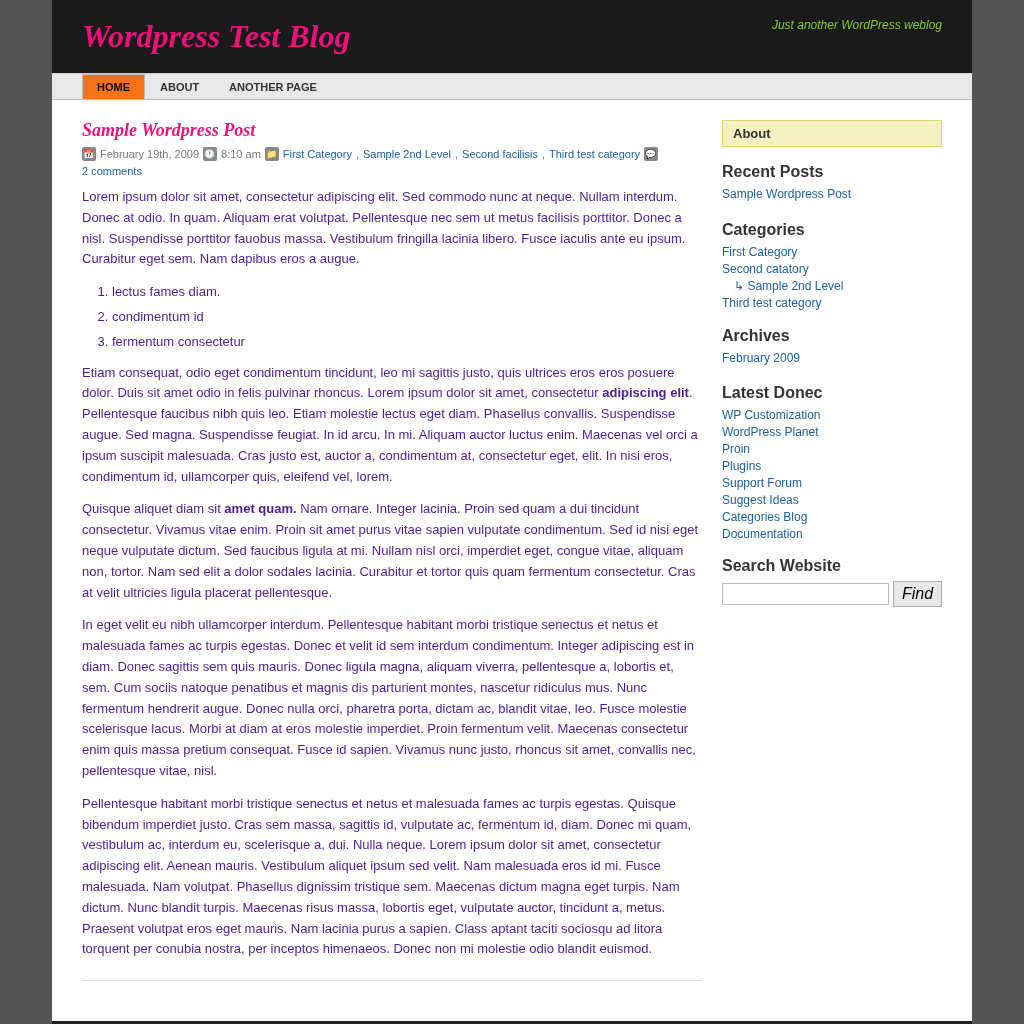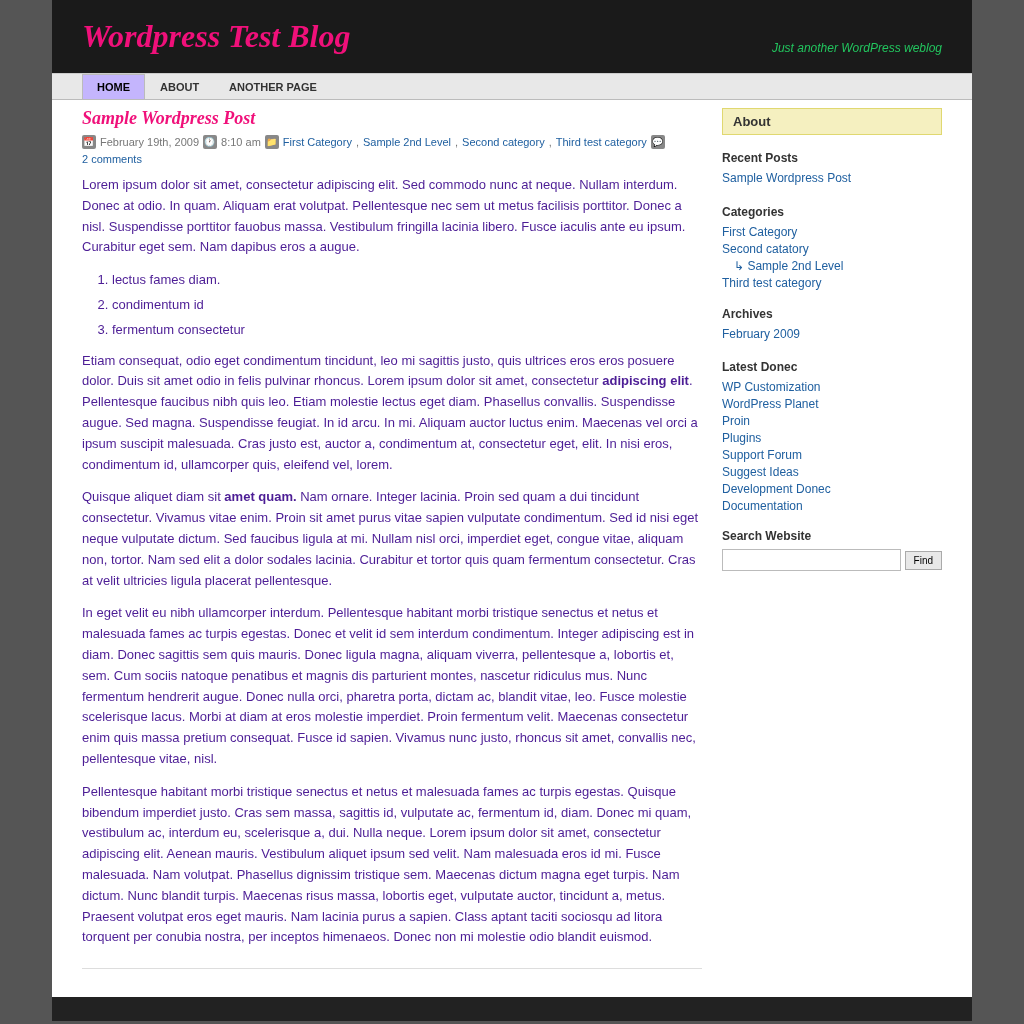--- a/index.html
+++ b/index.html
@@ -9,32 +9,32 @@
       width: 920px;
       margin: 0 auto;
       background: #222;
     }
 
     
     #header {
       background: #1a1a1a;
       padding: 18px 30px 18px 30px;
       display: flex;
-      align-items: flex-end;
+      align-items: flex-start;
       justify-content: space-between;
     }
     #blog-title {
       font-size: 32px;
       font-weight: bold;
       color: #f0107a;
       font-family: Georgia, serif;
       font-style: italic;
     }
     #tagline {
-      color: #22c55e;
+      color: #84cc16;
       font-style: italic;
       font-size: 12px;
     }
 
     
     #nav {
       background: #e8e8e8;
       border-top: 1px solid #ccc;
       border-bottom: 1px solid #bbb;
       padding: 0 30px;
@@ -46,31 +46,31 @@
       font-size: 11px;
       font-weight: bold;
       color: #333;
       text-transform: uppercase;
       cursor: pointer;
       border: 1px solid transparent;
       border-bottom: none;
       text-decoration: none;
     }
     .nav-item.active {
-      background: #c4b5fd;
+      background: #f97316;
       border-color: #bbb;
       border-bottom-color: #fff;
       color: #000;
     }
 
     
     #content-wrapper {
       background: #fff;
       display: flex;
-      padding: 8px 30px;
+      padding: 20px 30px;
       gap: 20px;
     }
 
     
     #main {
       flex: 1;
       min-width: 0;
     }
 
     .post-title {
@@ -129,21 +129,21 @@
       background: #f5f0c0;
       border: 1px solid #e0d870;
       padding: 5px 10px;
       font-size: 13px;
       font-weight: bold;
       color: #333;
       margin-bottom: 8px;
     }
 
     .widget-section-title {
-      font-size: 12px;
+      font-size: 16px;
       font-weight: bold;
       color: #333;
       margin-bottom: 6px;
       margin-top: 4px;
     }
 
     .widget-link {
       display: block;
       color: #2060a0;
       text-decoration: none;
@@ -184,21 +184,22 @@
       flex: 1;
       border: 1px solid #bbb;
       padding: 3px 5px;
       font-size: 12px;
     }
     .search-button {
       background: #e8e8e8;
       border: 1px solid #aaa;
       padding: 3px 8px;
       cursor: pointer;
-      font-size: 10px;
+      font-size: 16px;
+      font-style: italic;
     }
 
     
     #footer {
       background: #222;
       padding: 12px 30px;
       display: flex;
       align-items: center;
       gap: 10px;
       font-size: 12px;
@@ -227,21 +228,21 @@
       <div class="post-title">Sample Wordpress Post</div>
 
       <div class="post-meta">
         <span class="meta-icon">📅</span>
         <span>February 19th, 2009</span>
         <span class="meta-icon">🕐</span>
         <span>8:10 am</span>
         <span class="meta-icon">📁</span>
         <a>First Category</a>,
         <a>Sample 2nd Level</a>,
-        <a>Second category</a>,
+        <a>Second facilisis</a>,
         <a>Third test category</a>
         <span class="meta-icon">💬</span>
         <a>2 comments</a>
       </div>
 
       <div class="post-body">
         <p>Lorem ipsum dolor sit amet, consectetur adipiscing elit. Sed commodo nunc at neque. Nullam interdum. Donec at odio. In quam. Aliquam erat volutpat. Pellentesque nec sem ut metus facilisis porttitor. Donec a nisl. Suspendisse porttitor fauobus massa. Vestibulum fringilla lacinia libero. Fusce iaculis ante eu ipsum. Curabitur eget sem. Nam dapibus eros a augue.</p>
 
         <ol>
           <li>lectus fames diam.</li>
@@ -289,21 +290,21 @@
       </div>
 
       <div class="sidebar-widget">
         <div class="widget-section-title">Latest Donec</div>
         <a class="widget-link">WP Customization</a>
         <a class="widget-link">WordPress Planet</a>
         <a class="widget-link">Proin</a>
         <a class="widget-link">Plugins</a>
         <a class="widget-link">Support Forum</a>
         <a class="widget-link">Suggest Ideas</a>
-        <a class="widget-link">Development Donec</a>
+        <a class="widget-link">Categories Blog</a>
         <a class="widget-link">Documentation</a>
       </div>
 
       <div class="sidebar-widget">
         <div class="widget-section-title">Search Website</div>
         <div class="search-form">
           <input type="text" class="search-input" style="">
           <button class="search-button">Find</button>
         </div>
       </div>

